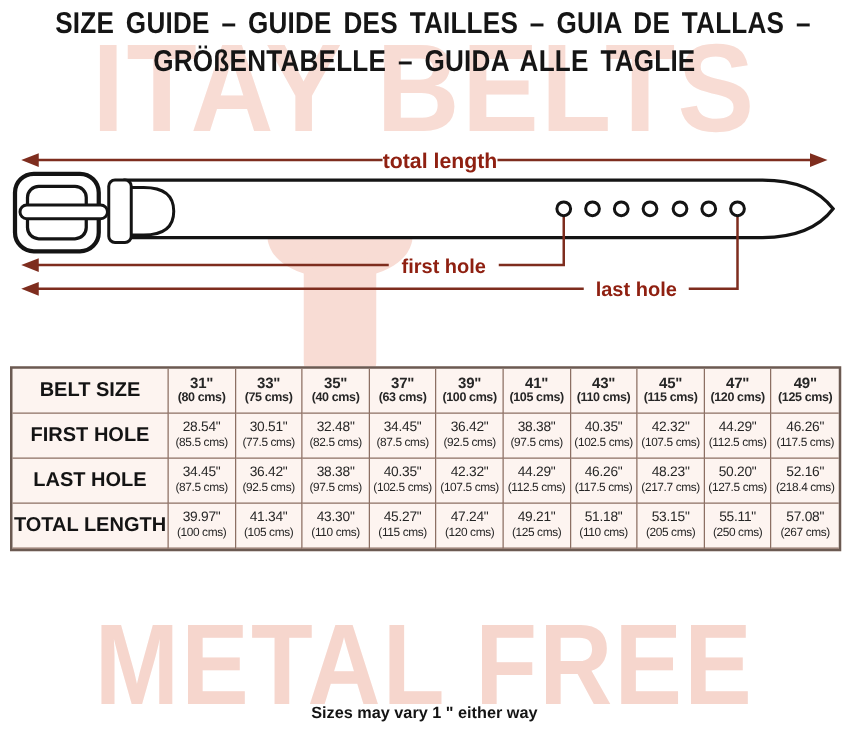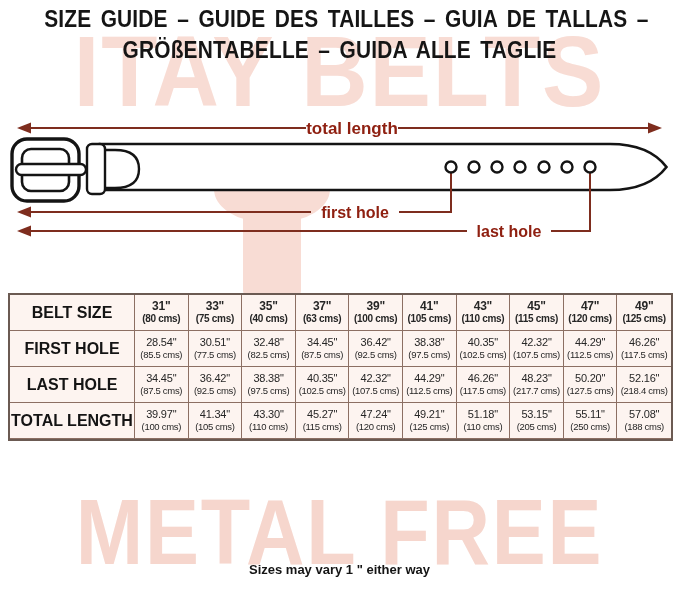--- a/index.html
+++ b/index.html
@@ -276,19 +276,19 @@
       <div class="tcell">
         <div class="in">53.15"</div>
         <div class="cm">(205 cms)</div>
       </div>
       <div class="tcell">
         <div class="in">55.11"</div>
         <div class="cm">(250 cms)</div>
       </div>
       <div class="tcell">
         <div class="in">57.08"</div>
-        <div class="cm">(188 cms)</div>
+        <div class="cm">(267 cms)</div>
       </div>
     </div>
 
   <div class="variance">Sizes may vary 1 " either way</div>
 
 </div>
 
 </body></html>

